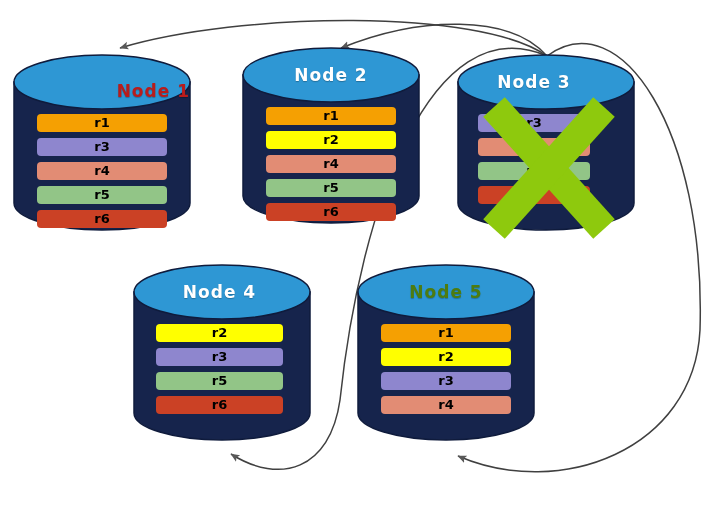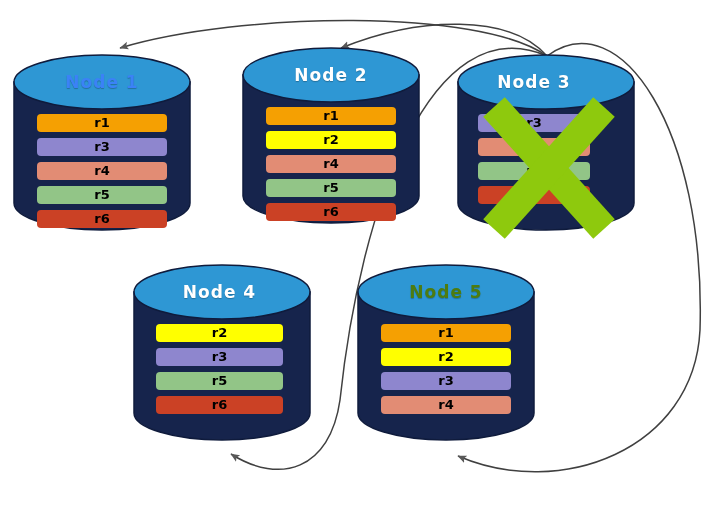--- a/index.html
+++ b/index.html
@@ -90,21 +90,21 @@
         <path d="M 547 56 C 620 2, 706 130, 700 330 C 694 450, 560 500, 458 456" fill="none" stroke="#404040" stroke-width="1.5" marker-end="url(#arrowhead)"></path>
       </g>
   </svg>
 
   <div id="nodes-layer">
       <div class="node" style="left: 14px; top: 55px; width: 176px; height: 175px;">
         <svg width="176" height="175" viewBox="0 0 176 175">
           <path d="M 0 27 L 0 148 A 88 27 0 0 0 176 148 L 176 27 Z" fill="#16244C" stroke="#0F1B3C" stroke-width="1.5"></path>
           <ellipse cx="88" cy="27" rx="88" ry="27" fill="#2E97D4" stroke="#0F1B3C" stroke-width="1.5"></ellipse>
         </svg>
-        <div class="node-title" style="top: 17px; color: #3b82f6;">Node 1</div>
+        <div class="node-title" style="top: 26px; color: #b91c1c; text-align: right;">Node 1</div>
         <div class="recs" style="top: 59px;">
           <div class="rec" style="background: rgb(245, 160, 2);">r1</div>
           <div class="rec" style="background: rgb(142, 134, 206);">r3</div>
           <div class="rec" style="background: rgb(226, 140, 116);">r4</div>
           <div class="rec" style="background: rgb(146, 197, 135);">r5</div>
           <div class="rec" style="background: rgb(203, 65, 37);">r6</div>
         </div>
       </div>
       <div class="node" style="left: 243px; top: 48px; width: 176px; height: 175px;">
         <svg width="176" height="175" viewBox="0 0 176 175">

